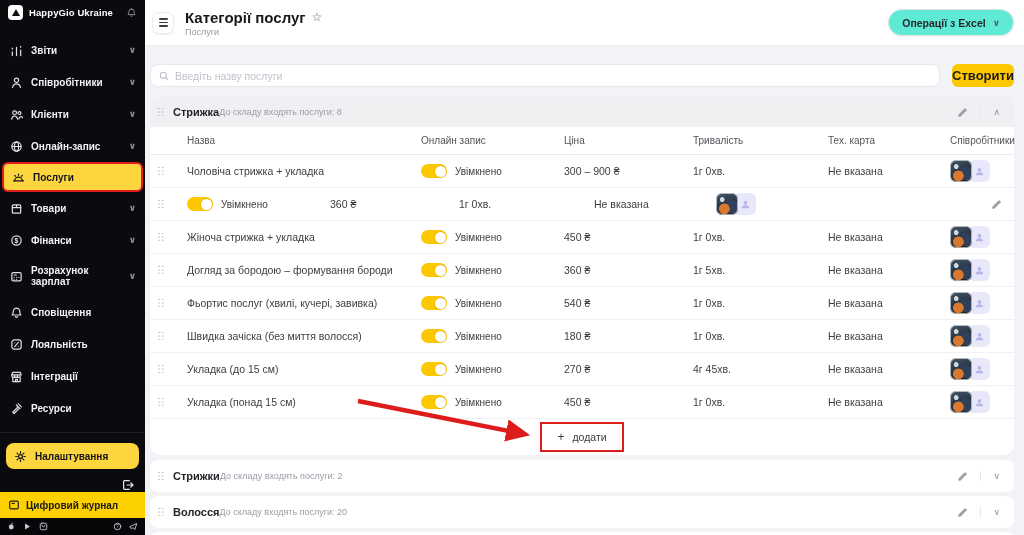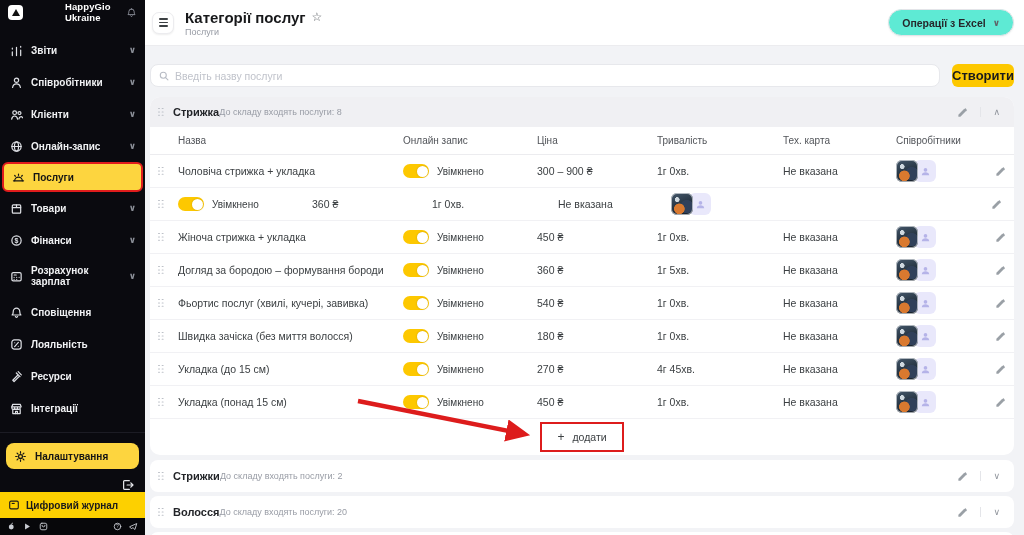--- a/index.html
+++ b/index.html
@@ -4,21 +4,21 @@
 <style>
   * { margin:0; padding:0; box-sizing:border-box; }
   html,body { width:1024px; height:535px; overflow:hidden; }
   body { font-family:"Liberation Sans","DejaVu Sans",sans-serif; background:#f2f3f6; position:relative; }
 
   
   .sidebar { position:absolute; left:0; top:0; width:145px; height:535px; background:#0a0a0f; z-index:20; }
   .logo-row { display:flex; align-items:center; gap:6px; padding:5px 8px; height:24px; }
   .logo-mark { width:15px; height:15px; background:#fff; border-radius:4px; display:flex; align-items:center; justify-content:center; flex:none; }
   .logo-tri { width:0; height:0; border-left:4px solid transparent; border-right:4px solid transparent; border-bottom:7px solid #111; }
-  .brand { color:#fff; font-size:9.5px; font-weight:bold; letter-spacing:.1px;margin-left:36px; }
+  .brand { color:#fff; font-size:9.5px; font-weight:bold; letter-spacing:.1px; }
   .logo-bell { margin-left:auto; display:flex; }
   .nav { padding-top:10px; }
   .nav-item { height:32px; display:flex; align-items:center; gap:8px; padding:0 9px; color:#f1f2f4; font-size:10px; font-weight:600; cursor:pointer; }
   .nav-item .nav-icon { width:14px; display:flex; justify-content:center; flex:none; }
   .nav-icon svg { width:13px; height:13px; stroke:#dfe1e6; stroke-width:1.3; fill:none; stroke-linecap:round; stroke-linejoin:round; }
   .chev { margin-left:auto; color:#8b8f98; font-size:9px; font-family:"DejaVu Sans",sans-serif; }
   .nav-item.active { background:#fdd53f; color:#141414; border:2px solid #e01c1c; border-radius:6px; margin:0 2px; height:30px; padding:0 7px; }
   .nav-item.active svg { stroke:#151515; }
   .nav-item.two-line { height:40px; line-height:1.15; }
   .nav-item.two-line .label { width:72px; }
@@ -61,21 +61,21 @@
   .dots::before { content:""; position:absolute; left:0; top:0; width:1.8px; height:1.8px; border-radius:50%; background:#bdc1c8;
     box-shadow:0 3.4px 0 #bdc1c8, 0 6.8px 0 #bdc1c8, 3.6px 0 0 #bdc1c8, 3.6px 3.4px 0 #bdc1c8, 3.6px 6.8px 0 #bdc1c8; }
   .cat-titles { display:flex; }
   .cat-name { font-size:11px; font-weight:bold; color:#222428; }
   .cat-sub { font-size:9px; color:#989ca5; margin-top:1px; }
   .cat-actions { margin-left:auto; display:flex; align-items:center; }
   .pencil { display:flex; padding:0 12px; cursor:pointer; }
   .pencil svg { width:11px; height:11px; fill:#9aa0a6; }
   .cat-chev { border-left:1px solid #e4e5e9; padding:0 4px 0 12px; font-size:9px; color:#8f939b; cursor:pointer; font-family:"DejaVu Sans",sans-serif; }
 
-  .thead, .srow { display:flex; align-items:center; padding:0 10px 0 8px; }
+  .thead, .srow { display:flex; align-items:center; padding:0 10px 0 8px;gap:9px; }
   .thead { height:28px; border-bottom:1px solid #ececef; font-size:10px; color:#515459; }
   .srow { height:33px; border-bottom:1px solid #f1f1f4; font-size:10.5px; color:#3c4043; }
   .col-drag { width:20px; flex:none; display:flex; }
   .col-name { width:225px; flex:none; }
   .col-online { width:134px; flex:none; display:flex; align-items:center; gap:8px; }
   .col-price { width:120px; flex:none; }
   .col-duration { width:126px; flex:none; }
   .col-tech { width:113px; flex:none; }
   .col-staff { width:97px; flex:none; display:flex; align-items:center; }
   .col-edit { flex:1; display:flex; justify-content:flex-end; }
@@ -222,36 +222,36 @@
             <rect x="2" y="2" width="10" height="10" rx="2.6"></rect>
             <path d="M5 9.2l4-4.4"></path>
             <path d="M5.1 5.1h.01M8.9 8.9h.01"></path>
           </svg>
         </span>
       <span class="label">Лояльність</span>
     </div>
     <div class="nav-item">
       <span class="nav-icon">
           <svg viewBox="0 0 14 14">
-            <path d="M8.3 5.7L3 11l1.4 1.4 5.3-5.3"></path>
-            <path d="M6.8 3.2l4 4M8.8 1.8l3.4 3.4"></path>
-          </svg>
-        </span>
-      <span class="label">Ресурси</span>
-    </div>
-    <div class="nav-item">
-      <span class="nav-icon">
-          <svg viewBox="0 0 14 14">
             <path d="M2 5.2l1-2.7h8l1 2.7"></path>
             <path d="M2 5.2v1.2a1.5 1.5 0 0 0 3 0 1.5 1.5 0 0 0 3 0 1.5 1.5 0 0 0 3 0V5.2z"></path>
             <path d="M3 8.3v4.2h8V8.3"></path>
             <path d="M6 12.5v-2.4h2v2.4"></path>
           </svg>
         </span>
       <span class="label">Інтеграції</span>
+    </div>
+    <div class="nav-item">
+      <span class="nav-icon">
+          <svg viewBox="0 0 14 14">
+            <path d="M8.3 5.7L3 11l1.4 1.4 5.3-5.3"></path>
+            <path d="M6.8 3.2l4 4M8.8 1.8l3.4 3.4"></path>
+          </svg>
+        </span>
+      <span class="label">Ресурси</span>
     </div>
   </div>
   <div class="side-divider"></div>
   <div class="settings-btn">
     <svg viewBox="0 0 14 14">
         <circle cx="7" cy="7" r="2.1"></circle>
         <path d="M7 1.8v1.6M7 10.6v1.6M1.8 7h1.6M10.6 7h1.6M3.3 3.3l1.1 1.1M9.6 9.6l1.1 1.1M10.7 3.3L9.6 4.4M4.4 9.6l-1.1 1.1"></path>
       </svg>
     <span>Налаштування</span>
   </div>

